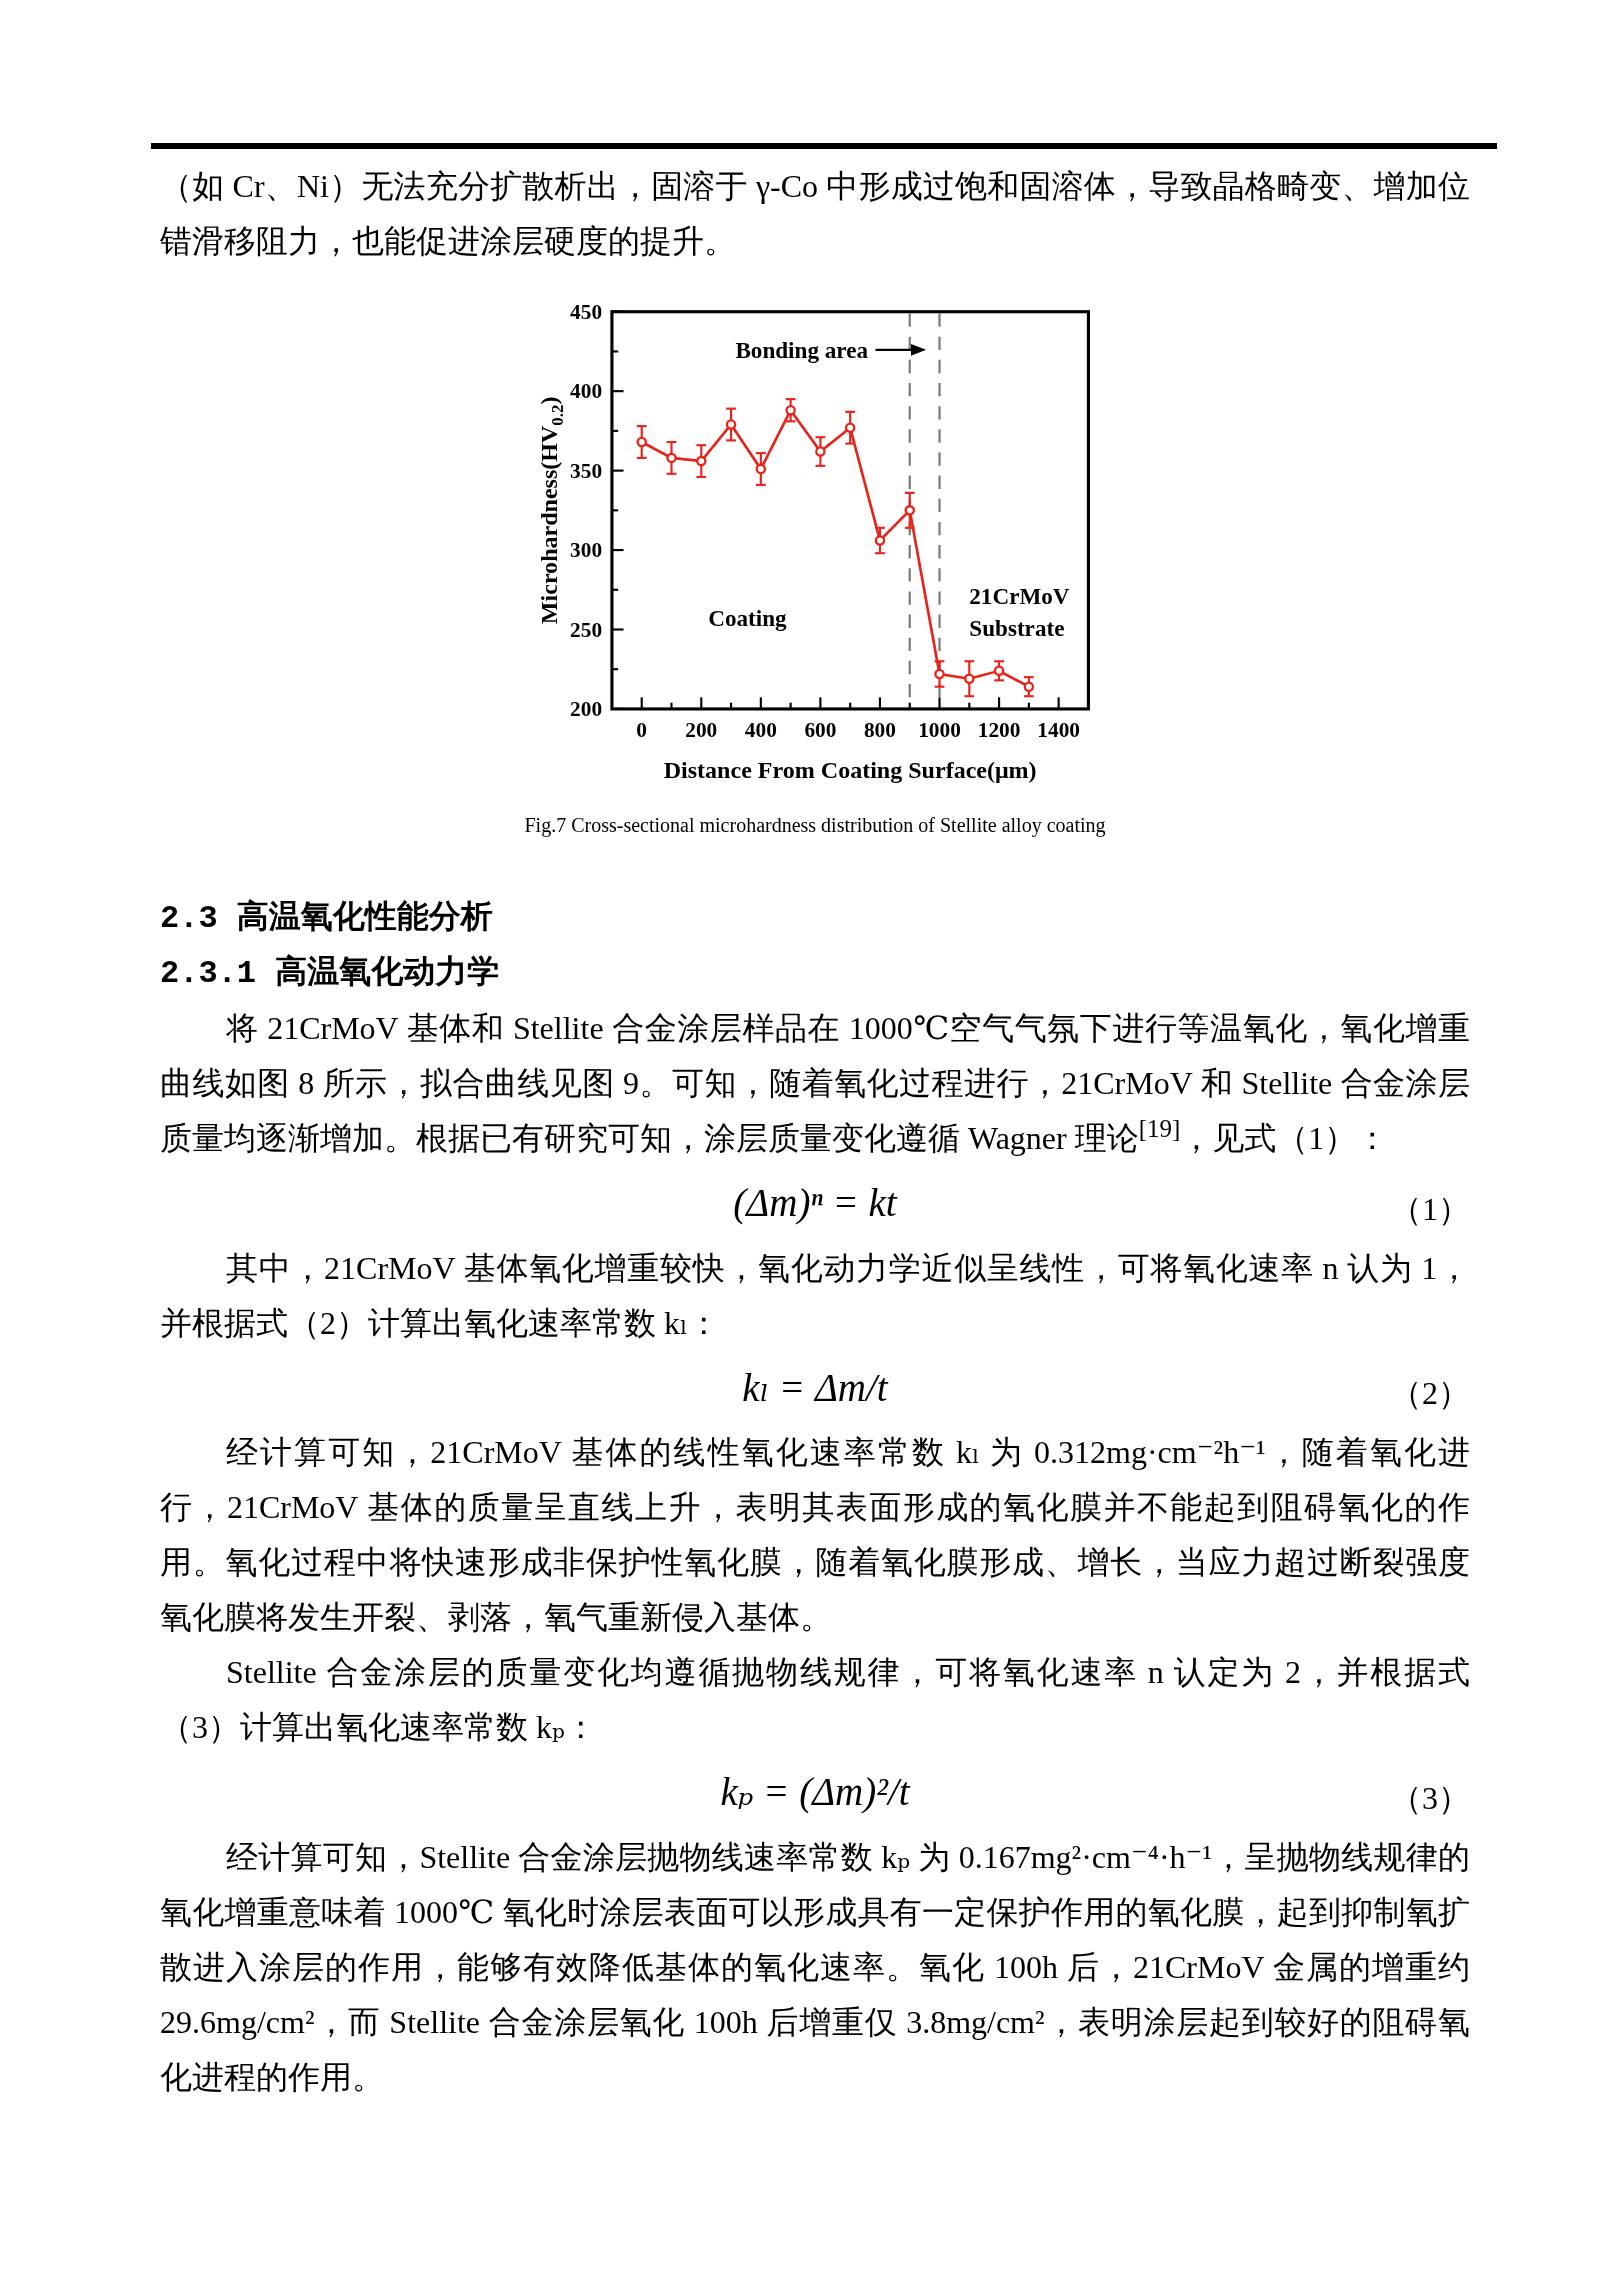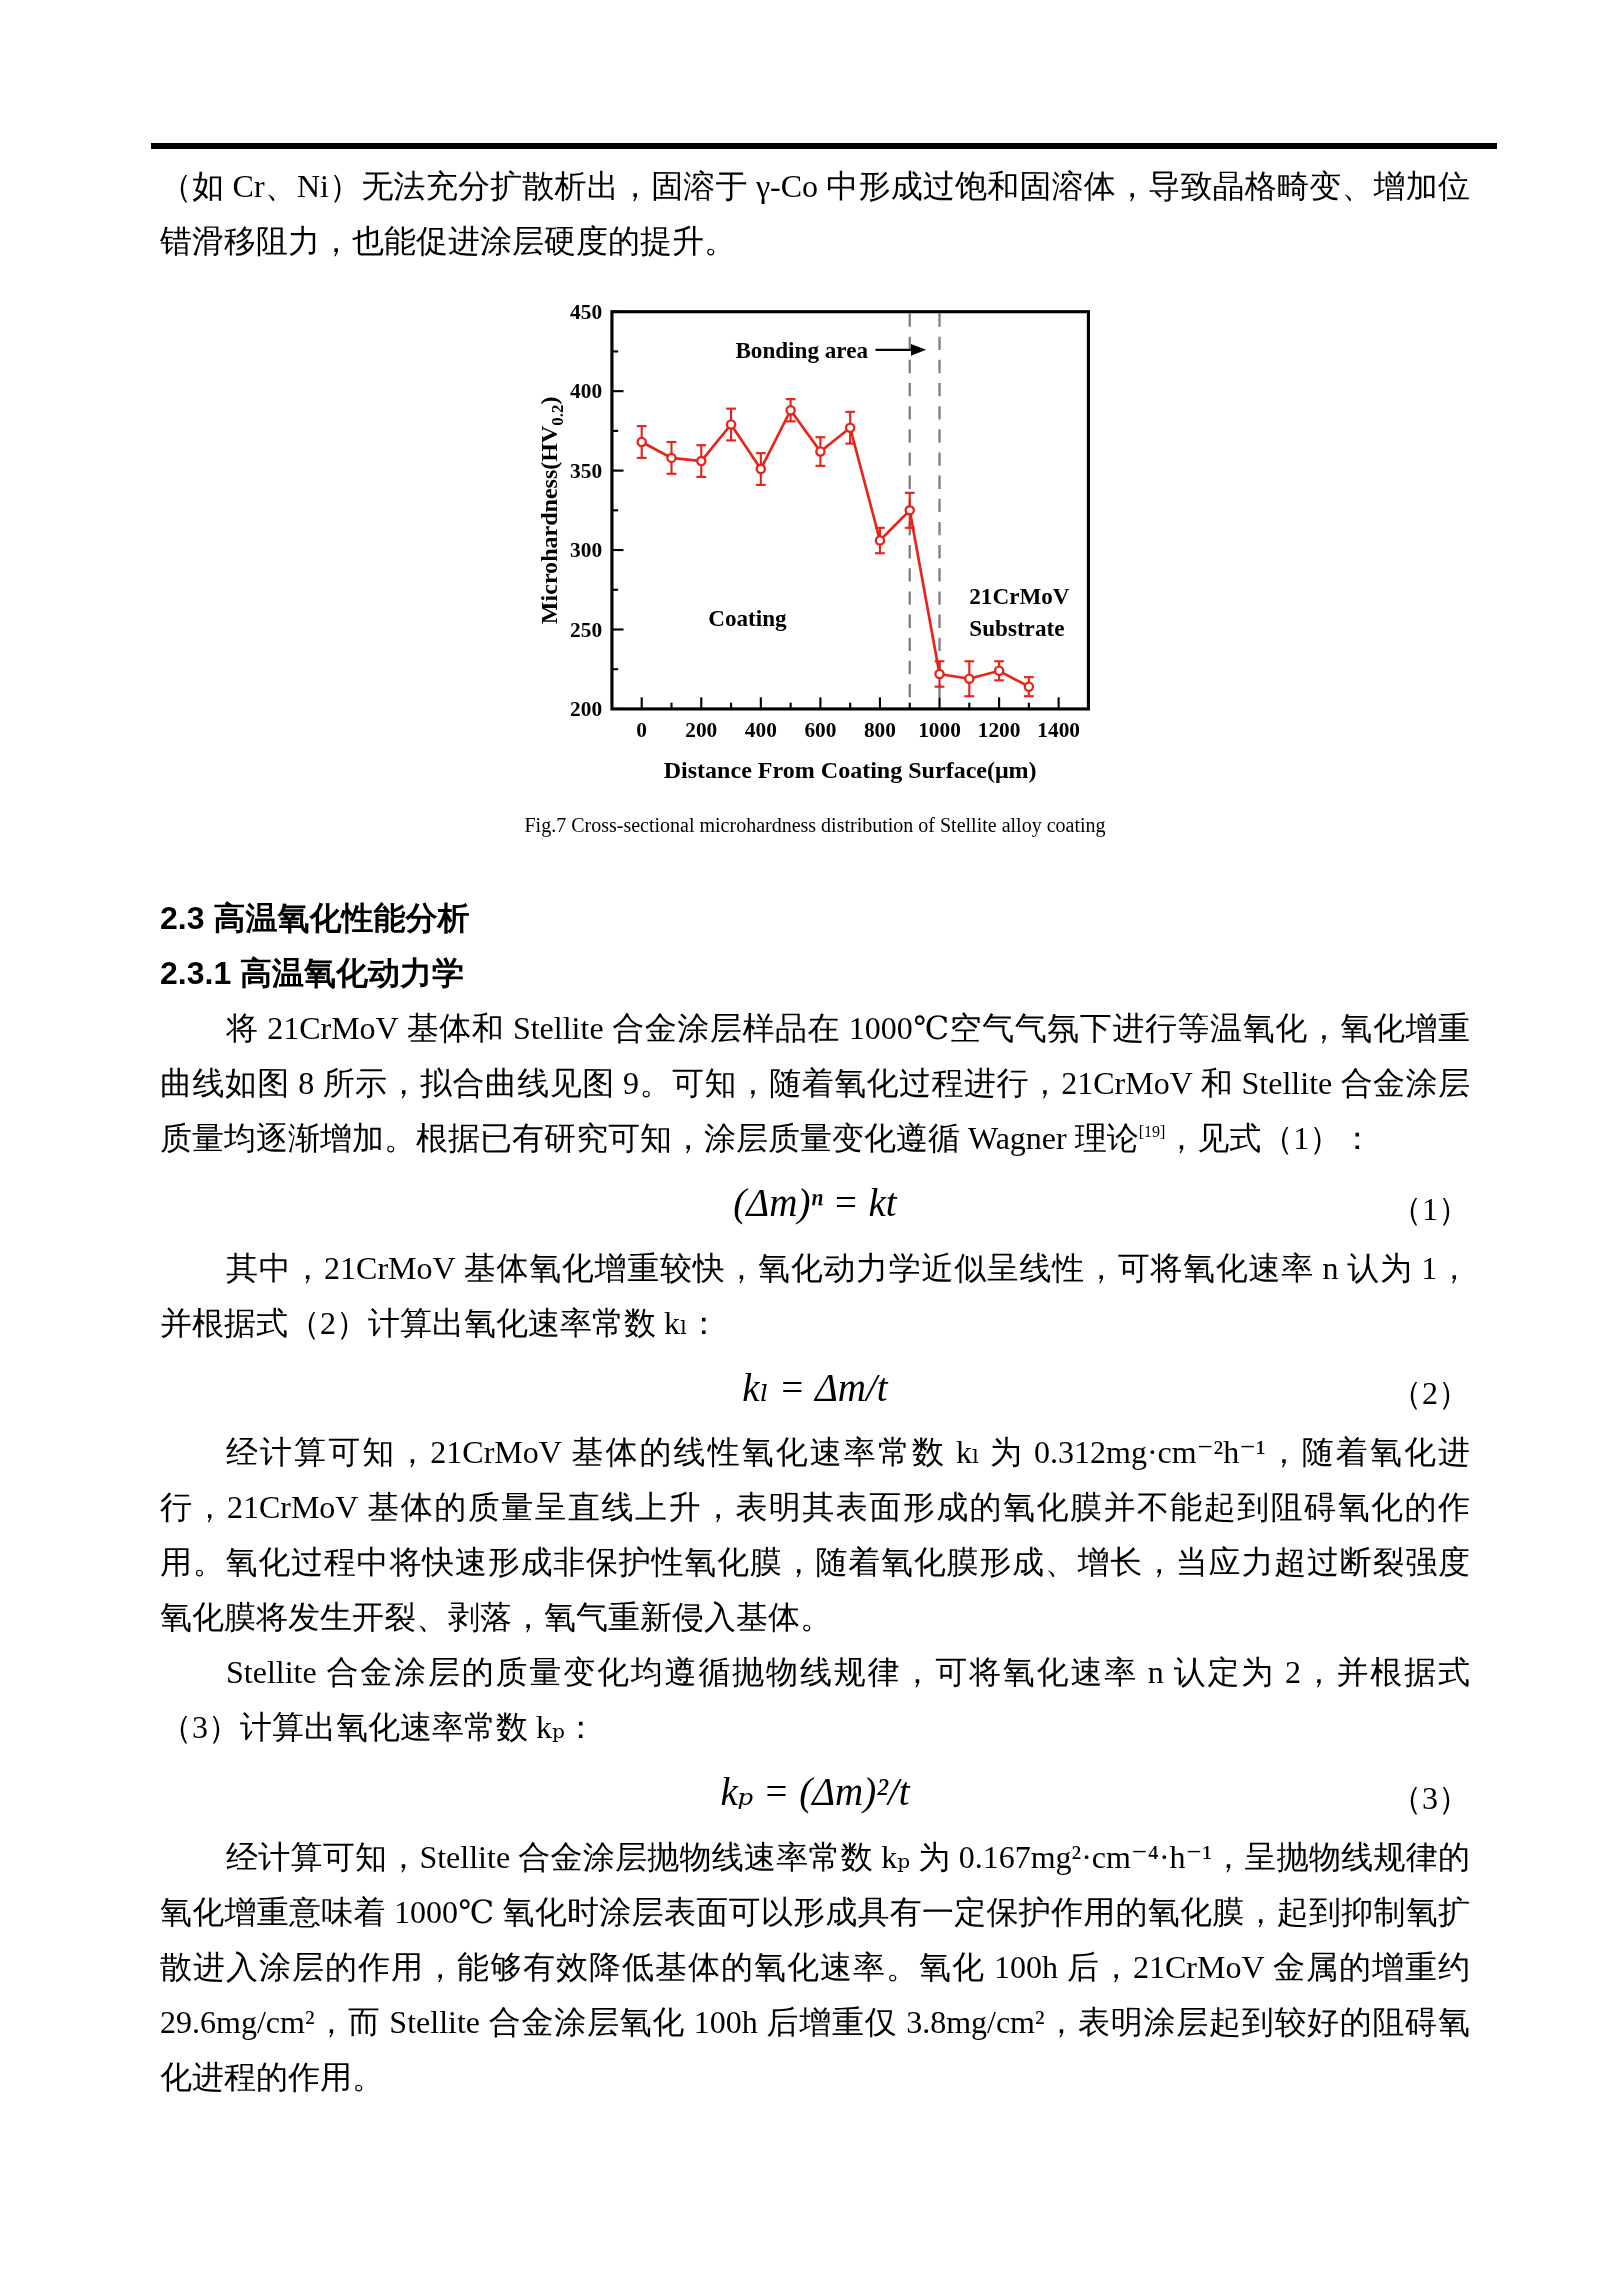--- a/index.html
+++ b/index.html
@@ -3,26 +3,26 @@
 <meta charset="utf-8">
 <style>
   html,body{margin:0;padding:0;background:#ffffff;}
   body{width:1622px;height:2293px;overflow:hidden;color:#000;
        font-family:"Liberation Serif","DejaVu Serif",serif;}
   .page{position:relative;width:1350px;height:2293px;background:#fff;}
   .header-rule{position:absolute;left:151px;top:143px;width:1346px;height:6.2px;background:#000;}
   .content{position:absolute;left:160px;top:159px;width:1310px;}
   p.body-text{margin:0;font-size:32px;line-height:55px;text-align:justify;}
   p.indent{text-indent:66px;}
-  .sup{vertical-align:super;font-size:16px;line-height:0;}
+  .sup{vertical-align:super;font-size:25px;line-height:0;}
   figure{margin:23px 0 0 0;padding:0;text-align:center;}
   .chart-box{width:570px;height:499px;margin:0 auto;}
   .caption-cn{font-size:32px;line-height:50px;margin-top:16px;text-align:center;}
   .caption-en{font-size:20px;line-height:50px;margin-top:9px;text-align:center;}
-  h3.sec,h4.sec{margin:0;font-family:Liberation Sans, sans-serif;
+  h3.sec,h4.sec{margin:0;font-family:Liberation Mono, monospace;
        font-weight:bold;font-size:32px;line-height:55px;}
   h3.sec{margin-top:41px;}
   .equation-row{position:relative;text-align:center;font-size:39px;line-height:64px;margin:5.3px 0;}
   .eq{font-style:italic;font-family:"Liberation Serif","DejaVu Serif",serif;}
   .eq-num{position:absolute;right:0;top:5.3px;font-size:32px;font-style:normal;}
 </style>
 </head>
 <body>
 
 <div class="page">

